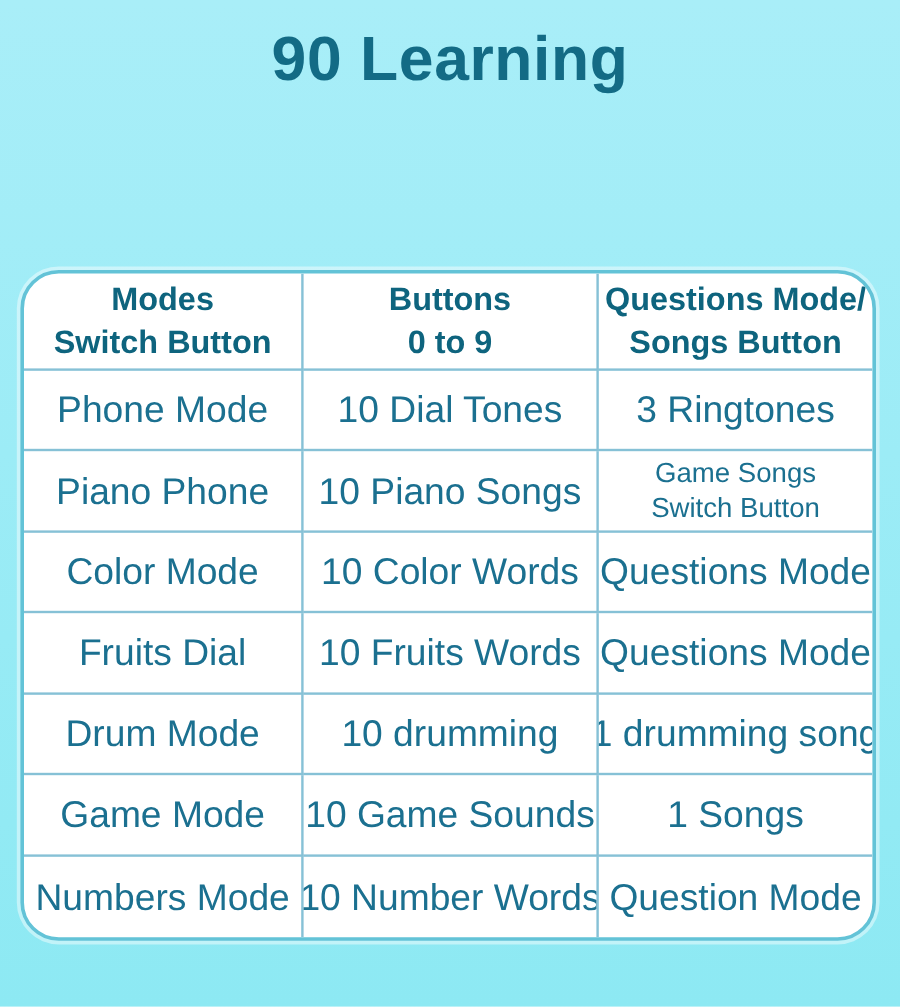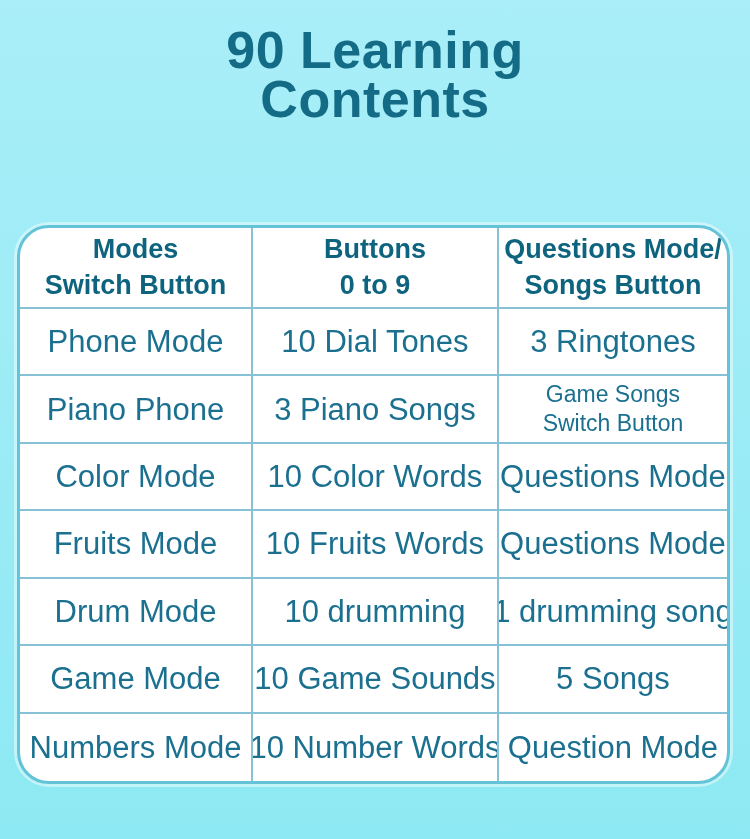--- a/index.html
+++ b/index.html
@@ -64,21 +64,20 @@
   }
   .cell.small { font-size: 23px; line-height: 1.25; }
 </style>
 </head>
 <body>
 
 <div class="page">
 
   <div class="title">
     <span class="line">90 Learning</span>
-    <span class="line">Contents</span>
   </div>
 
   <div class="table-card">
 
     <div class="cell header">
       <span>Modes</span>
       <span>Switch Button</span>
     </div>
     <div class="cell header">
       <span>Buttons</span>
@@ -87,40 +86,40 @@
     <div class="cell header last-col">
       <span>Questions Mode/</span>
       <span>Songs Button</span>
     </div>
 
     <div class="cell">Phone Mode</div>
     <div class="cell">10 Dial Tones</div>
     <div class="cell last-col">3 Ringtones</div>
 
     <div class="cell">Piano Phone</div>
-    <div class="cell">3 Piano Songs</div>
+    <div class="cell">10 Piano Songs</div>
     <div class="cell last-col small">
       <span>Game Songs</span>
       <span>Switch Button</span>
     </div>
 
     <div class="cell">Color Mode</div>
     <div class="cell">10 Color Words</div>
     <div class="cell last-col">Questions Mode</div>
 
-    <div class="cell">Fruits Mode</div>
+    <div class="cell">Fruits Dial</div>
     <div class="cell">10 Fruits Words</div>
     <div class="cell last-col">Questions Mode</div>
 
     <div class="cell">Drum Mode</div>
     <div class="cell">10 drumming</div>
     <div class="cell last-col">1 drumming song</div>
 
     <div class="cell">Game Mode</div>
     <div class="cell">10 Game Sounds</div>
-    <div class="cell last-col">5 Songs</div>
+    <div class="cell last-col">1 Songs</div>
 
     <div class="cell last-row">Numbers Mode</div>
     <div class="cell last-row">10 Number Words</div>
     <div class="cell last-col last-row">Question Mode</div>
 
   </div>
 </div>
 
 </body></html>

